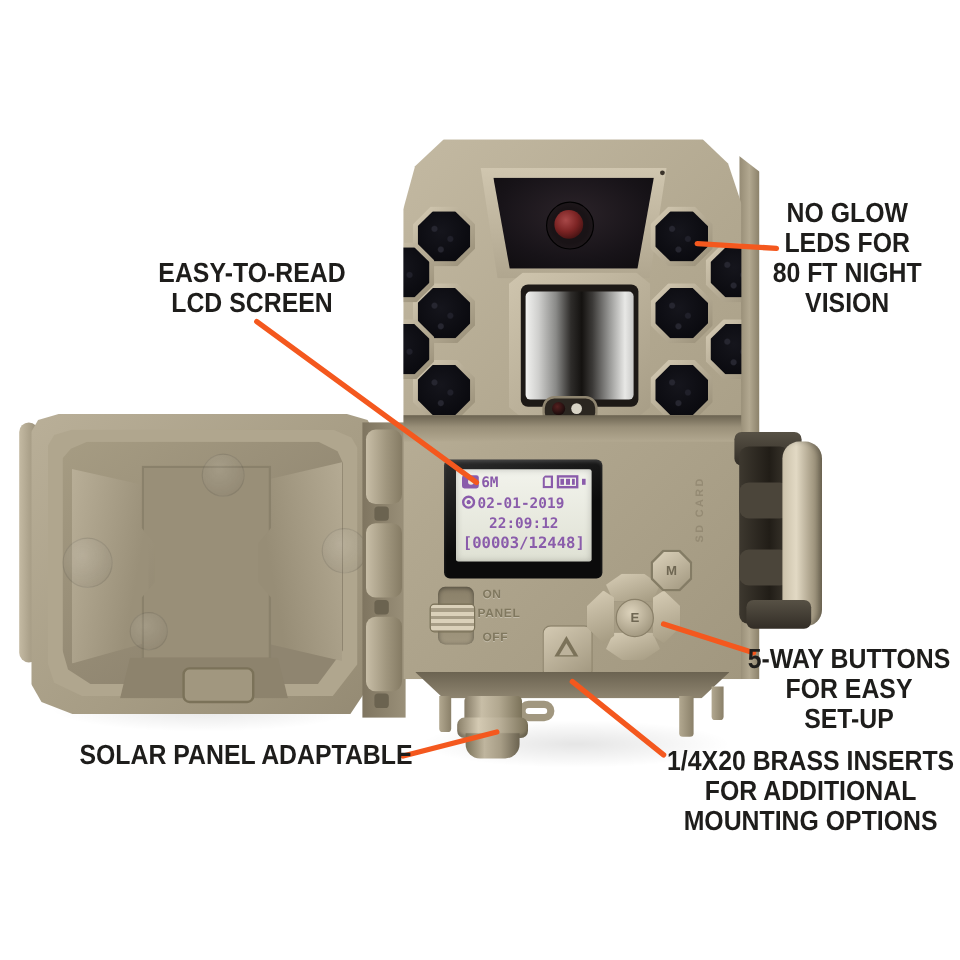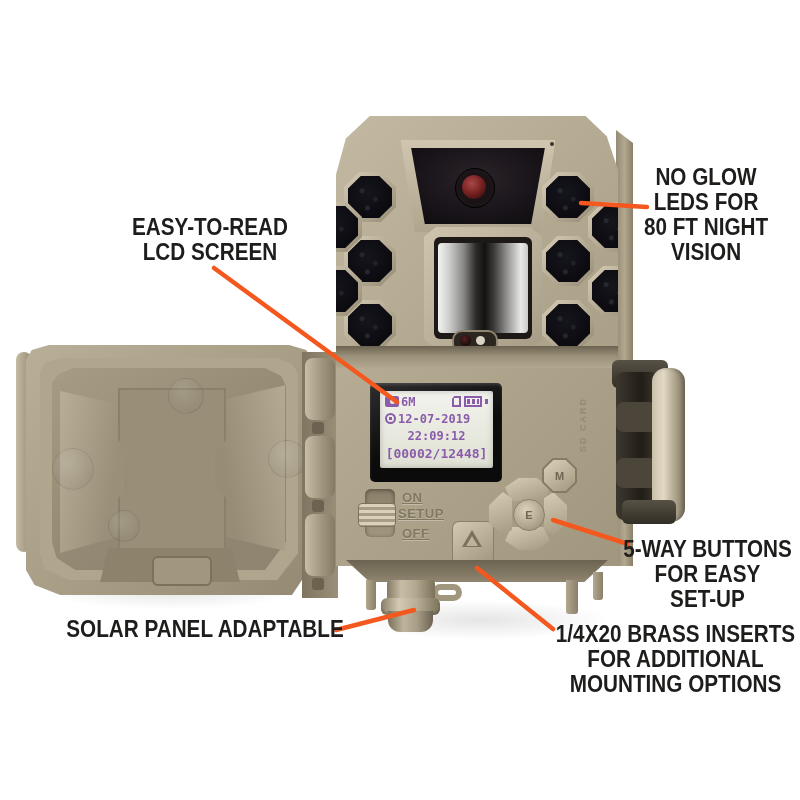--- a/index.html
+++ b/index.html
@@ -82,21 +82,21 @@
   .batt-i span{position:absolute;left:1px;top:1px;right:1px;bottom:1px;
     background:repeating-linear-gradient(90deg,#8a5cab 0 3px,transparent 3px 5px);}
   .batt-nub{display:inline-block;width:3px;height:5px;background:#8a5cab;margin-left:0;}
   .clk-i{display:inline-block;width:11px;height:11px;border:2px solid #8a5cab;border-radius:50%;box-sizing:border-box;
     background:radial-gradient(circle 1.5px at 50% 50%, #8a5cab 0 1.5px, transparent 2px);}
 
   
   .power-track{border-radius:6px;background:linear-gradient(#8a8069,#a1977f);box-shadow:inset 0 1px 4px rgba(0,0,0,0.45);}
   .power-thumb{border-radius:4px;border:1px solid #7b7259;
     background:repeating-linear-gradient(180deg,#dbd1ba 0 3px,#a79d86 3px 6px);}
-  .power-lab{font-size:13px;font-weight:700;color:#80785f;text-shadow:0 1px 0 rgba(255,255,255,0.28);letter-spacing:0.5px;text-decoration:underline;}
+  .power-lab{font-size:10px;font-weight:700;color:#80785f;text-shadow:0 1px 0 rgba(255,255,255,0.28);letter-spacing:0.5px;}
   .alert-btn{border-radius:7px;background:linear-gradient(145deg,#d4cab3,#a1977f);
     border:1px solid #8a8069;border-bottom:3px solid #7b7259;}
   .tri-o{position:absolute;left:9px;top:8px;width:0;height:0;border-left:10px solid transparent;
     border-right:10px solid transparent;border-bottom:17px solid #7b7259;}
   .tri-in{position:absolute;left:13px;top:14px;width:0;height:0;border-left:6px solid transparent;
     border-right:6px solid transparent;border-bottom:10px solid #bdb39c;}
   .dbtn{background:linear-gradient(160deg,#d7cdb6,#a39980);filter:drop-shadow(0 1px 1px rgba(0,0,0,0.35));}
   .d-up{clip-path:polygon(14% 100%,0 40%,30% 0,70% 0,100% 40%,86% 100%);}
   .d-down{clip-path:polygon(14% 0,86% 0,100% 60%,70% 100%,30% 100%,0 60%);}
   .d-left{clip-path:polygon(100% 14%,60% 0,0 30%,0 70%,60% 100%,100% 86%);}
@@ -223,34 +223,34 @@
         <span style="display:flex;align-items:center;gap:3px;">
           <span class="sd-i"></span>
           <span class="batt-i">
               <span></span>
             </span>
             <span class="batt-nub"></span>
         </span>
       </div>
       <div class="lcd-row" style="top:21px;height:13px;gap:2px;">
         <span class="clk-i"></span>
-        <span style="font-size:12px;">12-07-2019</span>
+        <span style="font-size:12px;">02-01-2019</span>
       </div>
       <div class="lcd-row" style="top:38px;height:13px;justify-content:center;">
         <span style="font-size:12px;">22:09:12</span>
       </div>
       <div class="lcd-row" style="top:55px;height:15px;justify-content:center;">
-        <span style="font-size:13px;">[00002/12448]</span>
+        <span style="font-size:13px;">[00003/12448]</span>
       </div>
     </div>
 
     <div class="abs power-track" style="left:29px;top:373px;width:30px;height:48px;"></div>
     <div class="abs power-thumb" style="left:22px;top:387px;width:36px;height:22px;"></div>
     <div class="abs power-lab" style="left:66px;top:374px;">ON</div>
-    <div class="abs power-lab" style="left:62px;top:390px;">SETUP</div>
+    <div class="abs power-lab" style="left:62px;top:390px;">PANEL</div>
     <div class="abs power-lab" style="left:66px;top:410px;">OFF</div>
 
     <div class="abs alert-btn" style="left:116px;top:405px;width:40px;height:41px;">
       <span class="tri-o"></span>
       <span class="tri-in"></span>
     </div>
 
     <div class="abs dbtn d-up" style="left:169px;top:362px;width:45px;height:23px;"></div>
     <div class="abs dbtn d-down" style="left:169px;top:411px;width:45px;height:23px;"></div>
     <div class="abs dbtn d-left" style="left:153px;top:376px;width:23px;height:44px;"></div>

